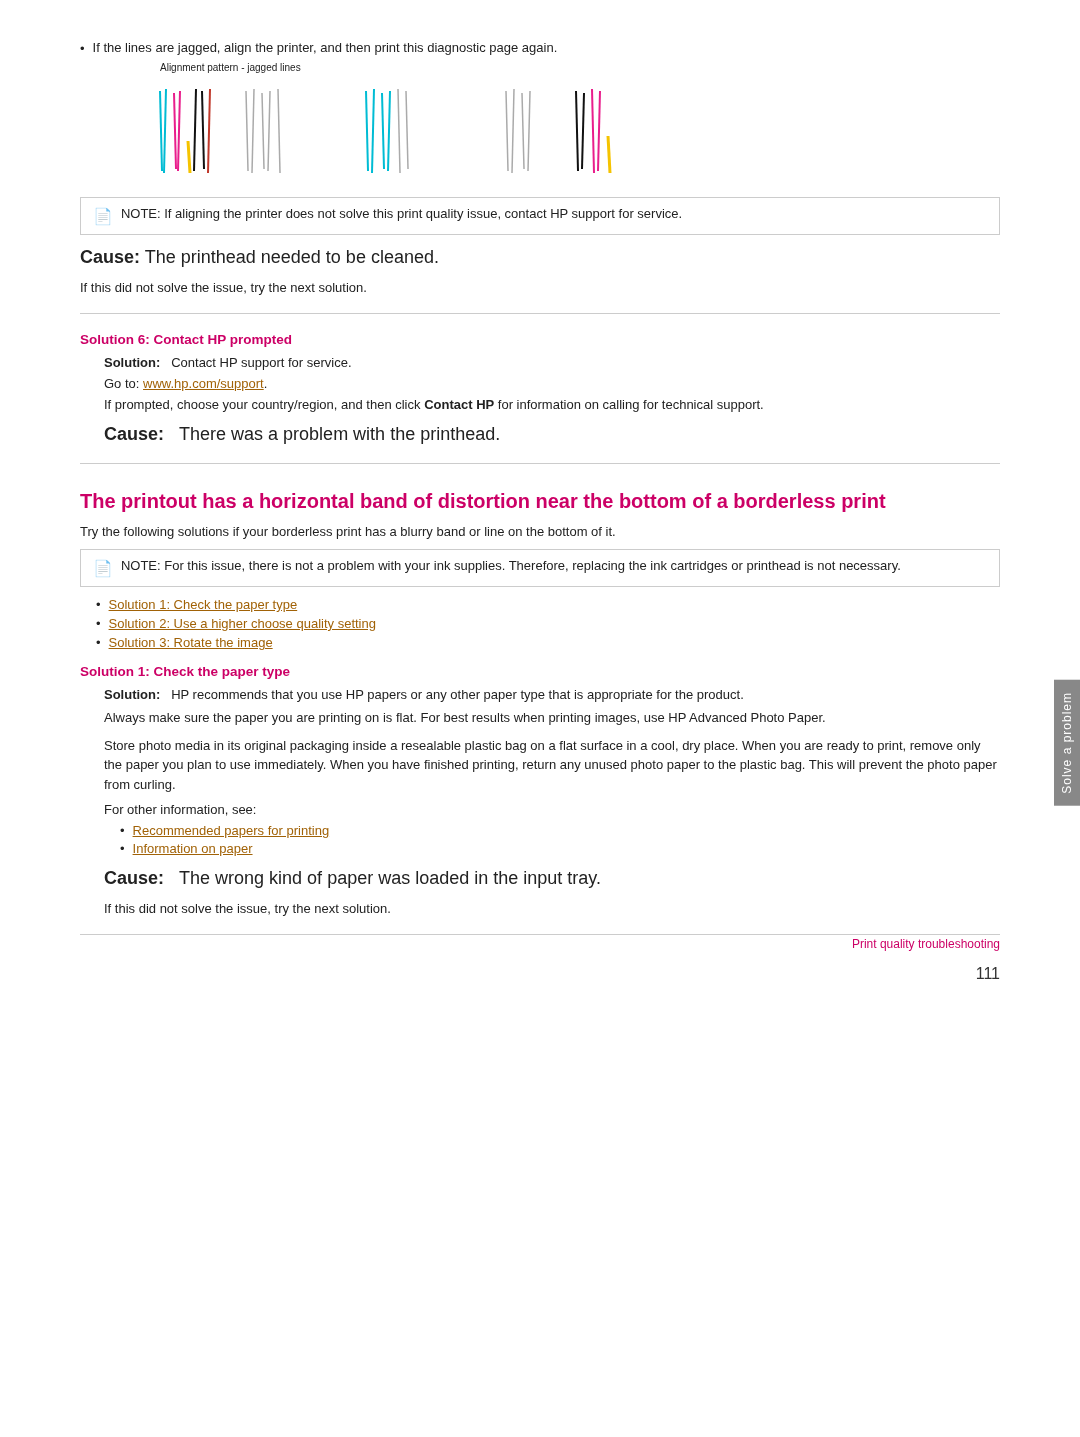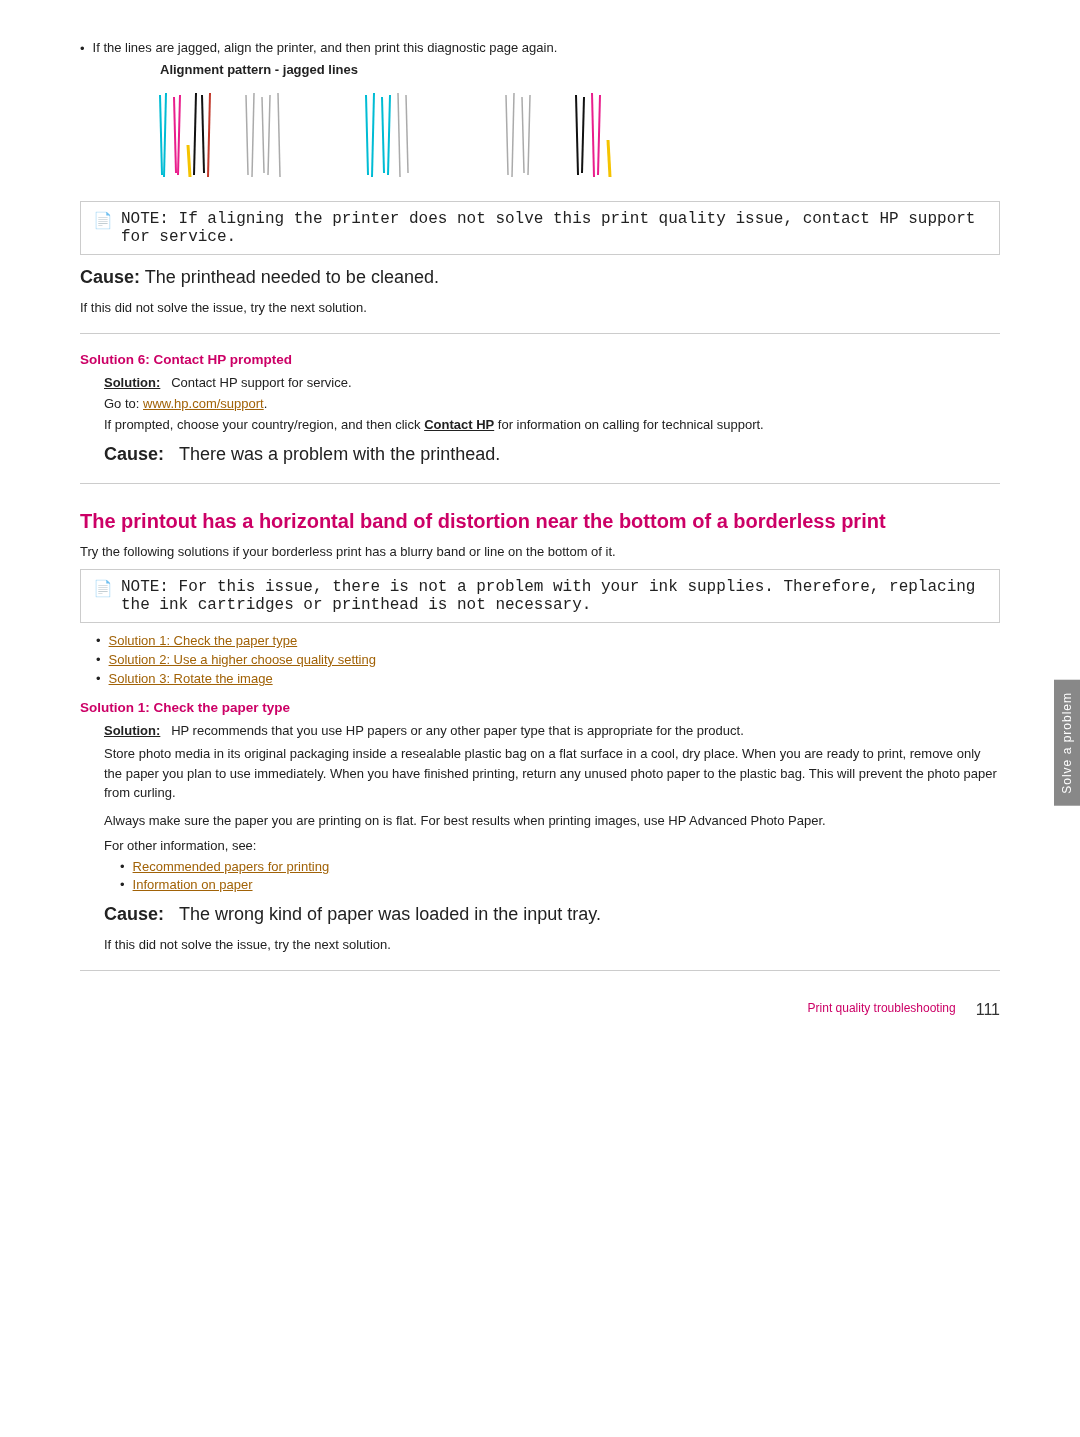--- a/index.html
+++ b/index.html
@@ -19,43 +19,42 @@
     .bullet-item {
       display: flex;
       gap: 8px;
       margin-bottom: 6px;
     }
     .bullet-dot {
       flex-shrink: 0;
       margin-top: 1px;
     }
     .alignment-label {
-      font-weight: bold;
-      font-size: 13px;
+      font-weight: normal;
+      font-size: 10px;
       margin-bottom: 8px;
       margin-left: 80px;
     }
     
     .note-box {
       border: 1px solid #ccc;
       padding: 8px 12px;
       display: flex;
       align-items: flex-start;
       gap: 8px;
       margin: 10px 0;
       background: #fff;
     }
     .note-icon {
       font-size: 16px;
       flex-shrink: 0;
       margin-top: 1px;
     }
     .note-text {
-      font-size: 16px;
-      font-family: Liberation Mono, monospace;
+      font-size: 13px;
     }
     .cause-line {
       margin: 12px 0;
       font-size: 18px;
     }
     .cause-label {
       font-weight: bold;
     }
     .if-not-solved {
       font-size: 13px;
@@ -74,21 +73,20 @@
     }
     .solution-body {
       margin-left: 16px;
     }
     .solution-line {
       margin-bottom: 6px;
       font-size: 13px;
     }
     .solution-bold {
       font-weight: bold;
-      text-decoration: underline;
     }
     a {
       color: #a16207;
       text-decoration: underline;
     }
     .section-heading {
       color: #cc0066;
       font-size: 20px;
       font-weight: bold;
       margin: 24px 0 10px 0;
@@ -146,24 +144,25 @@
       font-size: 12px;
       padding: 12px 6px;
       letter-spacing: 1px;
     }
     
     .footer {
       position: absolute;
       bottom: 30px;
       right: 80px;
       display: flex;
-      align-items: flex-start;
-      gap: 20px;
+      align-items: flex-end;
+      gap: 14px;
       font-size: 12px;
       color: #cc0066;
+      flex-direction: column;
     }
     .footer-page {
       color: #333;
       font-size: 16px;
     }
     
     .alignment-patterns {
       display: flex;
       gap: 20px;
       margin-left: 70px;
@@ -297,22 +296,22 @@
     </li>
   </ul>
 
   <div class="sol-section" id="sol1">
     <div class="solution-heading">Solution 1: Check the paper type</div>
     <div class="solution-body">
       <div class="solution-line">
         <span class="solution-bold">Solution:</span>
         &nbsp;&nbsp;<span>HP recommends that you use HP papers or any other paper type that is appropriate for the product.</span>
       </div>
+      <p class="para">Always make sure the paper you are printing on is flat. For best results when printing images, use HP Advanced Photo Paper.</p>
       <p class="para">Store photo media in its original packaging inside a resealable plastic bag on a flat surface in a cool, dry place. When you are ready to print, remove only the paper you plan to use immediately. When you have finished printing, return any unused photo paper to the plastic bag. This will prevent the photo paper from curling.</p>
-      <p class="para">Always make sure the paper you are printing on is flat. For best results when printing images, use HP Advanced Photo Paper.</p>
       <div class="for-more">For other information, see:</div>
       <ul class="sub-links">
         <li>
           <span>•</span>
           <a href="#">Recommended papers for printing</a>
         </li>
         <li>
           <span>•</span>
           <a href="#">Information on paper</a>
         </li>

